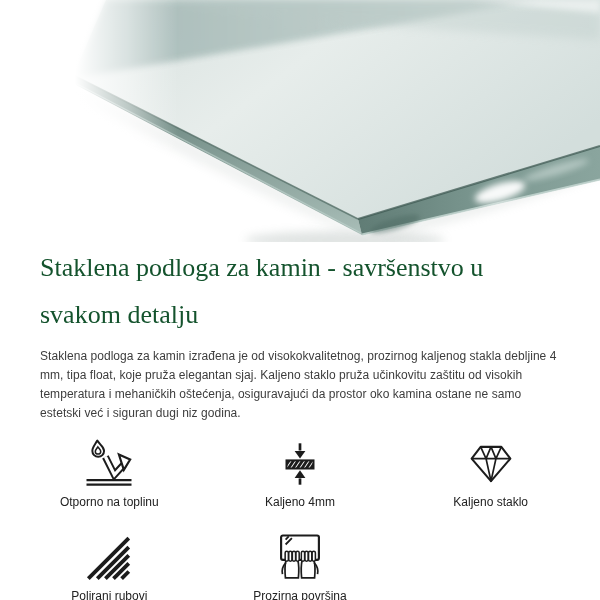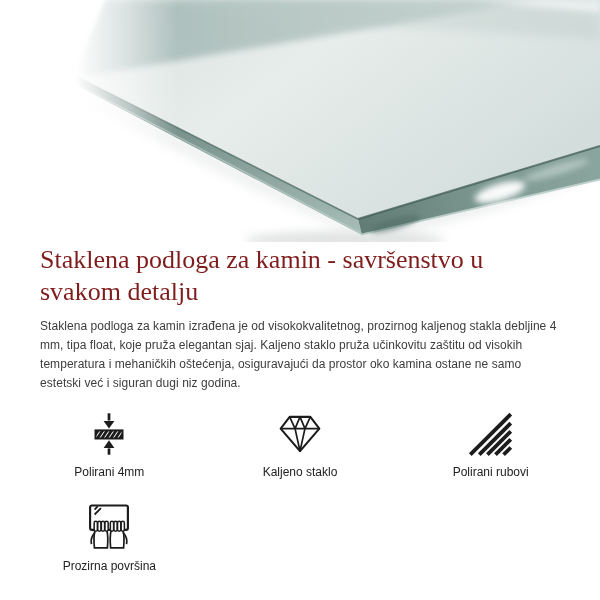--- a/index.html
+++ b/index.html
@@ -8,22 +8,22 @@
   .page { width:600px; height:600px; background:#fff; position:relative; }
 
   .hero { display:block; width:600px; height:242px; }
 
   .title {
     margin:2px 40px 0 40px;
     max-width:470px;
     font-family:"Liberation Serif", serif;
     font-weight:400;
     font-size:26px;
-    line-height:32px;
-    color:#7f1d1d;
+    line-height:47px;
+    color:#14532d;
   }
   .desc {
     margin:9px 36px 0 40px;
     width:524px;
     font-size:12px;
     line-height:19px;
     letter-spacing:0.05px;
     color:#3d3d3d;
   }
 
@@ -117,20 +117,32 @@
 
     <rect x="0" y="0" width="178" height="242" fill="url(#gFade)"></rect>
   </svg>
 
   <h1 class="title">Staklena podloga za kamin - savršenstvo u svakom detalju</h1>
 
   <p class="desc">Staklena podloga za kamin izrađena je od visokokvalitetnog, prozirnog kaljenog stakla debljine 4 mm, tipa float, koje pruža elegantan sjaj. Kaljeno staklo pruža učinkovitu zaštitu od visokih temperatura i mehaničkih oštećenja, osiguravajući da prostor oko kamina ostane ne samo estetski već i siguran dugi niz godina.</p>
 
   <div class="features">
 
+    <div class="feature">
+      <svg viewBox="0 0 60 60">
+        <line class="icon-stroke" x1="5" y1="48" x2="55" y2="48" stroke-width="2.6"></line>
+        <line class="icon-stroke" x1="5" y1="53" x2="55" y2="53" stroke-width="2.6"></line>
+        <path d="M17,4 C14.5,8.5 11.5,11.5 11.5,15.5 a6.5,6.5 0 0 0 13,0 C24.5,11 20,9 17,4 Z" fill="#fff" stroke="#1c1c1c" stroke-width="2.2" stroke-linejoin="round"></path>
+        <path class="icon-stroke" d="M17.6,11 c-1.6,2.2 -2.8,3.4 -2.8,5 a3,3 0 0 0 6,0 c0,-1.6 -1.6,-2.9 -3.2,-5 Z" stroke-width="1.7"></path>
+        <path d="M26,22 L36,42 L47,30" stroke="#1c1c1c" stroke-width="8" fill="none"></path>
+        <path d="M26,22 L36,42 L47,30" stroke="#ffffff" stroke-width="3.6" fill="none"></path>
+        <path d="M41,19.5 L53.5,25 L46.5,36.5 Z" fill="#ffffff" stroke="#1c1c1c" stroke-width="2.4" stroke-linejoin="miter"></path>
+      </svg>
+      <div class="feature-label">Otporno na toplinu</div>
+    </div>
 
     <div class="feature">
       <svg viewBox="0 0 60 60">
         <defs>
             <clipPath id="barClip">
               <rect x="15" y="26" width="30" height="9"></rect>
             </clipPath>
           </defs>
         <g clip-path="url(#barClip)" stroke="#1c1c1c" stroke-width="3.2">
           <path d="M10,38 L20,23"></path>
@@ -140,21 +152,21 @@
             <path d="M30,38 L40,23"></path>
             <path d="M35,38 L45,23"></path>
           <path d="M40,38 L50,23"></path>
         </g>
         <rect class="icon-stroke" x="15" y="26" width="30" height="9" stroke-width="2.2"></rect>
         <line class="icon-stroke" x1="30" y1="7" x2="30" y2="15" stroke-width="3"></line>
         <path class="icon-fill" d="M30,24 L24,15.5 L36,15.5 Z"></path>
         <line class="icon-stroke" x1="30" y1="53" x2="30" y2="46" stroke-width="3"></line>
         <path class="icon-fill" d="M30,37 L24,45.5 L36,45.5 Z"></path>
       </svg>
-      <div class="feature-label">Polirani 4mm</div>
+      <div class="feature-label">Kaljeno 4mm</div>
     </div>
 
 
     <div class="feature">
       <svg viewBox="0 0 60 60">
         <path class="icon-stroke" stroke-linejoin="round" stroke-width="2.3" d="M18.5,11 L41.5,11 L51.5,24 L30,49 L8.5,24 Z"></path>
         <path class="icon-stroke" stroke-linejoin="round" stroke-width="1.9" d="M8.5,24 L51.5,24 M18.5,11 L24.5,24 L30,11 L35.5,24 L41.5,11 M24.5,24 L30,49 L35.5,24"></path>
       </svg>
       <div class="feature-label">Kaljeno staklo</div>
     </div>

